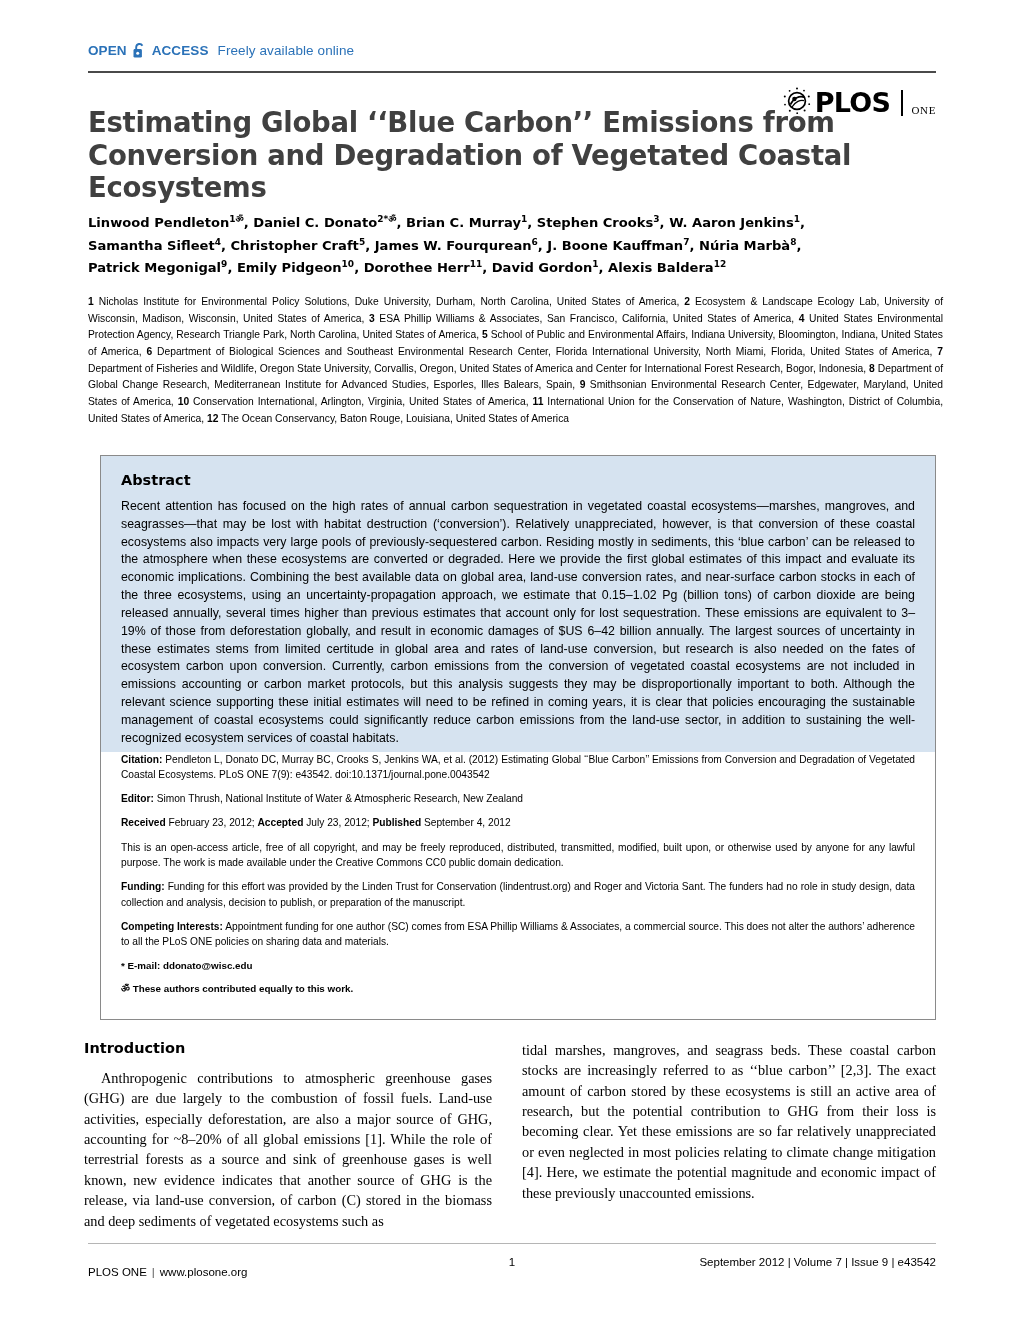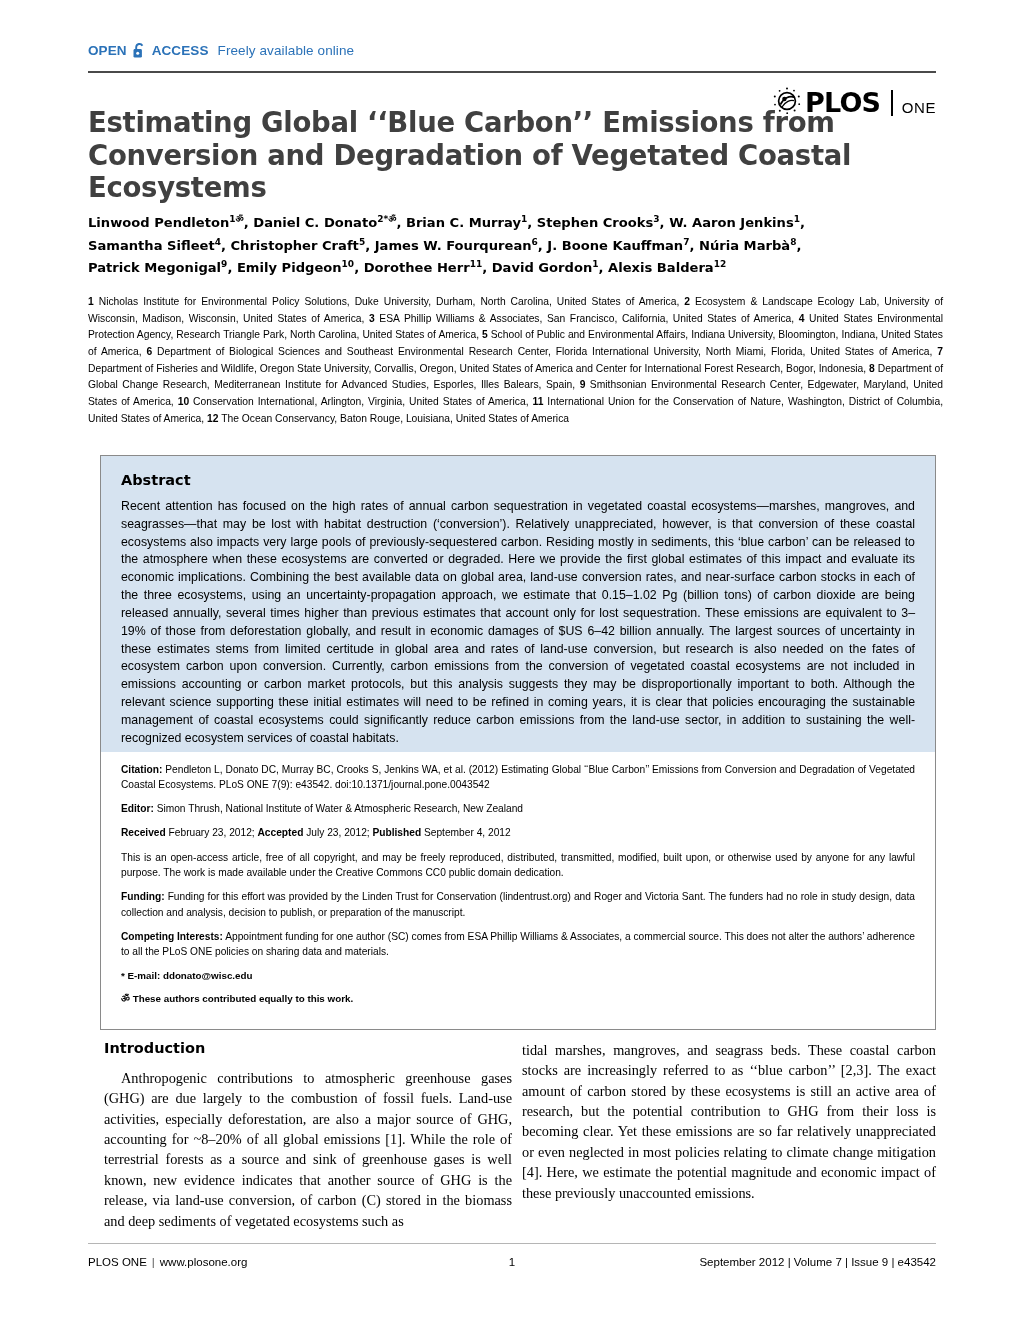--- a/index.html
+++ b/index.html
@@ -91,22 +91,22 @@
     line-height: 1;
     color: #000;
   }
   .plos-divider {
     width: 1.5px;
     height: 26px;
     background: #000;
     margin: 0 9px 0 11px;
   }
   .plos-one {
-    font-family: Liberation Sans, sans-serif;
-    font-size: 15px;
+    font-family: Liberation Serif, serif;
+    font-size: 11px;
     letter-spacing: 0.6px;
     color: #000;
   }
 
   
   .article-title {
     position: absolute;
     left: 88px;
     top: 88px;
     width: 800px;
@@ -177,42 +177,42 @@
   .abstract-body {
     font-family: "Liberation Sans", sans-serif;
     font-size: 12.35px;
     line-height: 1.445;
     text-align: justify;
     color: #000;
     margin: 0;
   }
   .meta-panel {
     background: #ffffff;
-    padding: 10px 20px 14px 20px;
+    padding: 0 20px 14px 20px;
   }
   .meta-p {
     font-family: "Liberation Sans", sans-serif;
     font-size: 10.2px;
     line-height: 1.5;
     margin: 0 0 9px 0;
     text-align: justify;
     color: #000;
   }
   .meta-p:last-child { margin-bottom: 8px; }
   .meta-p b { font-weight: bold; }
   .meta-small {
     font-size: 9.8px;
     text-align: left;
     font-weight: bold;
   }
 
   
   .col-left {
     position: absolute;
-    left: 104px;
+    left: 84px;
     top: 1040px;
     width: 408px;
   }
   .col-right {
     position: absolute;
     left: 522px;
     top: 1040px;
     width: 414px;
   }
   .section-heading {
@@ -245,21 +245,21 @@
   .footer {
     position: absolute;
     left: 88px;
     top: 1256px;
     width: 848px;
     font-family: "Liberation Sans", sans-serif;
     font-size: 11.5px;
     color: #000;
     height: 16px;
   }
-  .footer-left { position: absolute; left: 0; top: 0; }
+  .footer-left { position: absolute; left: 0; top: 10px; }
   .footer-center { position: absolute; left: 0; right: 0; top: 0; text-align: center; }
   .footer-right { position: absolute; right: 0; top: 0; }
   .footer .sep { margin: 0 5px; color: #555; }
 </style>
 </head>
 <body>
 
 <div class="page">
 
   <div class="top-header">

